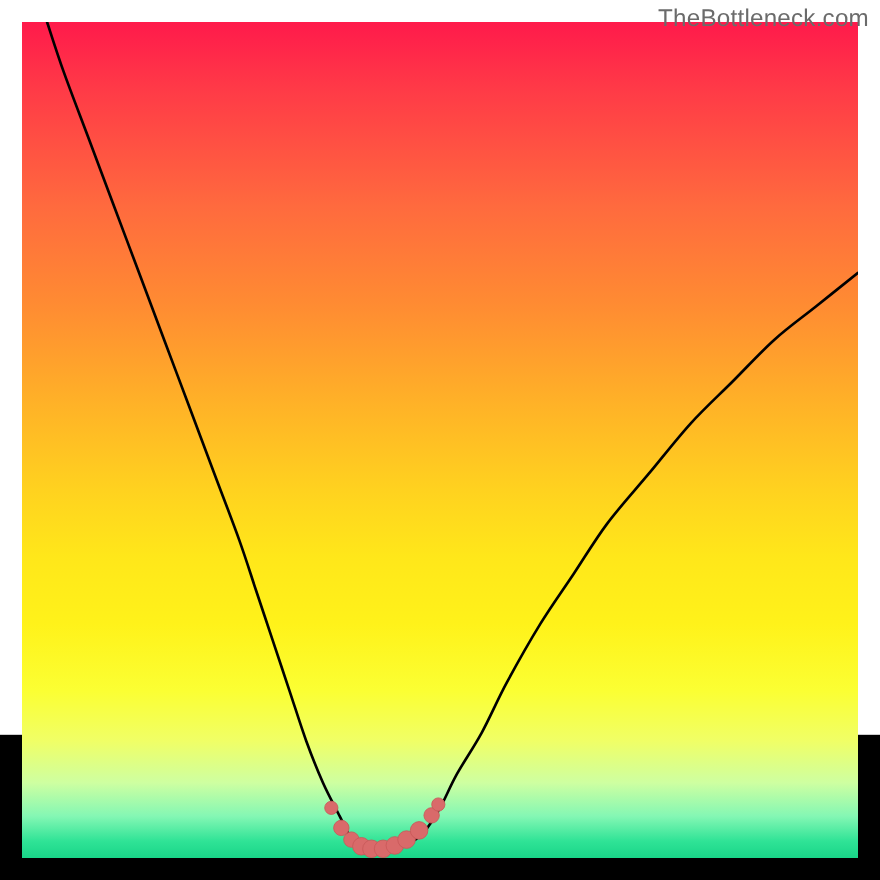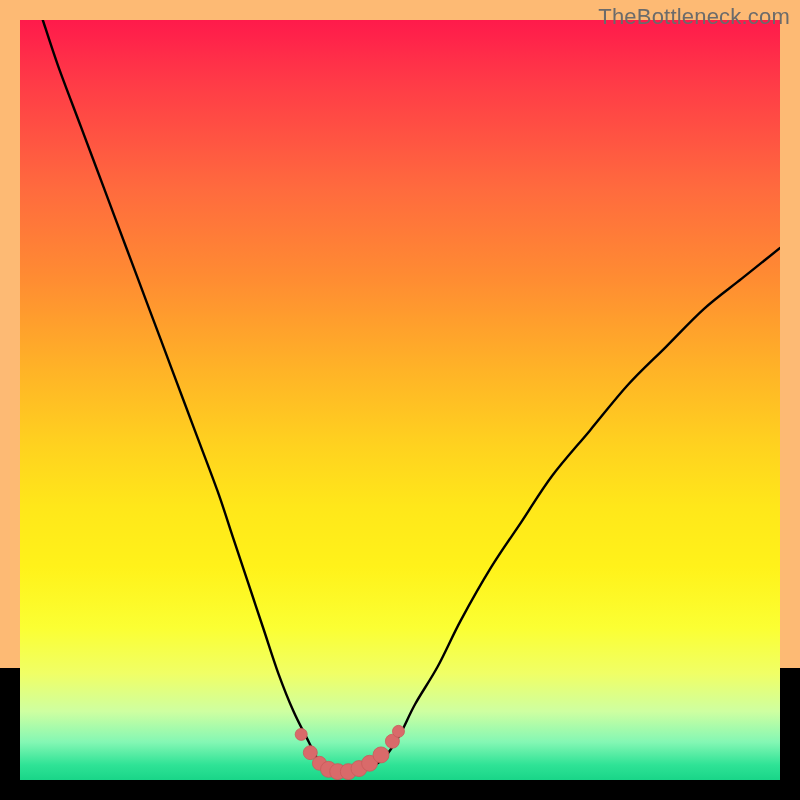--- a/index.html
+++ b/index.html
@@ -8,21 +8,21 @@
     width: 800px;
     height: 800px;
     background: #000;
     overflow: hidden;
     font-family: Arial, Helvetica, sans-serif;
   }
   .stage {
     position: relative;
     width: 800px;
     height: 668px;
-    background: #fdba74;
+    background: #ffffff;
   }
   .plot {
     position: absolute;
     left: 20px;
     top: 20px;
     width: 760px;
     height: 760px;
     background: linear-gradient(to bottom,
       #ff1a4b 0%,
       #ff3a47 8%,

